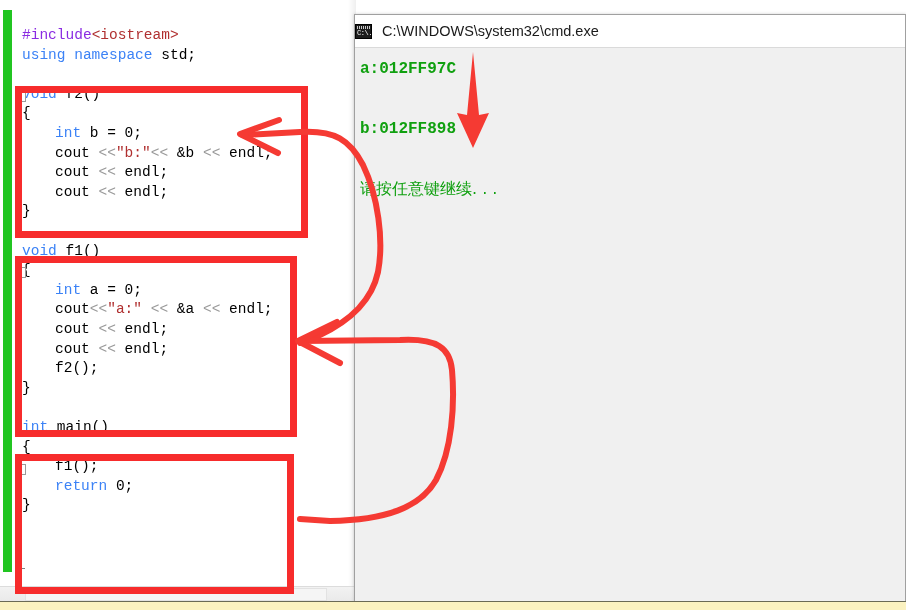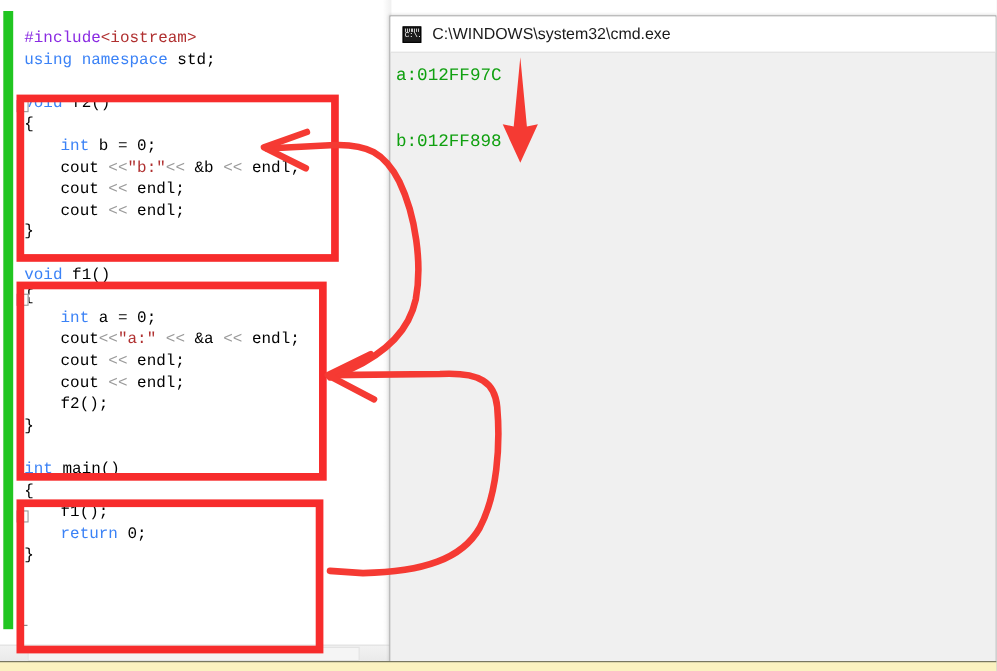--- a/index.html
+++ b/index.html
@@ -59,21 +59,21 @@
 
   
   .console{
     position:absolute;left:354px;top:14px;width:552px;height:596px;
     background:#f0f0f0;border:1px solid #a0a0a0;box-sizing:border-box;
     box-shadow:0 0 3px rgba(0,0,0,.18);
   }
   .console-title{
     position:absolute;left:0;top:0;width:100%;height:33px;
     background:#ffffff;border-bottom:1px solid #dadada;box-sizing:border-box;
-    display:flex;align-items:center;padding-left:11px;
+    display:flex;align-items:center;
   }
   .cmd-icon{
     width:17px;height:15px;background:#1c1c1c;border:1px solid #000;
     position:relative;flex:0 0 auto;box-sizing:border-box;
   }
   .cmd-icon:before{
     content:"";position:absolute;left:1px;top:1px;right:1px;height:3px;
     background:repeating-linear-gradient(90deg,#c9c9c9 0 1px,#1c1c1c 1px 2px);
   }
   .cmd-icon:after{
@@ -85,21 +85,21 @@
     margin-left:10px;font-size:14.5px;color:#1a1a1a;
     font-family:"Liberation Sans",sans-serif;
   }
   .console-body{
     position:absolute;left:0;top:33px;right:0;bottom:0;
     background:#f0f0f0;overflow:hidden;
   }
   .cline{
     position:absolute;left:5px;white-space:pre;
     font-family:"Liberation Mono","DejaVu Sans Mono",monospace;
-    font-size:16px;line-height:18px;color:#10a010;
+    font-size:16px;line-height:18px;color:#10a010;font-weight:bold;
   }
   .cn-line{
     position:absolute;left:5px;white-space:pre;
     font-family:"DejaVu Sans","Liberation Sans",sans-serif;
     font-size:16px;line-height:18px;color:#10a010;
   }
   .note-blue{
     position:absolute;white-space:pre;color:#3355cc;
     font-family:"DejaVu Sans","Liberation Sans",sans-serif;
     font-size:19px;font-weight:bold;
@@ -130,20 +130,21 @@
   </div>
 
   <div class="console">
     <div class="console-title">
       <span class="cmd-icon"></span>
       <span class="console-title-text">C:\WINDOWS\system32\cmd.exe</span>
     </div>
     <div class="console-body">
       <div class="cline" style="top:12px;">a:012FF97C</div>
       <div class="cline" style="top:72px;">b:012FF898</div>
+      <div class="cn-line" style="top:132px;">请按任意键继续. . .</div>
     </div>
   </div>
 
   <svg class="overlay" viewBox="0 0 906 610" width="906" height="610">
 
     <rect x="18.5" y="89.5" width="286" height="145" fill="none" stroke="#f72c2c" stroke-width="7"></rect>
 
     <rect x="18.5" y="259.5" width="275" height="174" fill="none" stroke="#f72c2c" stroke-width="7"></rect>
 
     <rect x="18.5" y="457.5" width="272" height="133" fill="none" stroke="#f72c2c" stroke-width="7"></rect>

